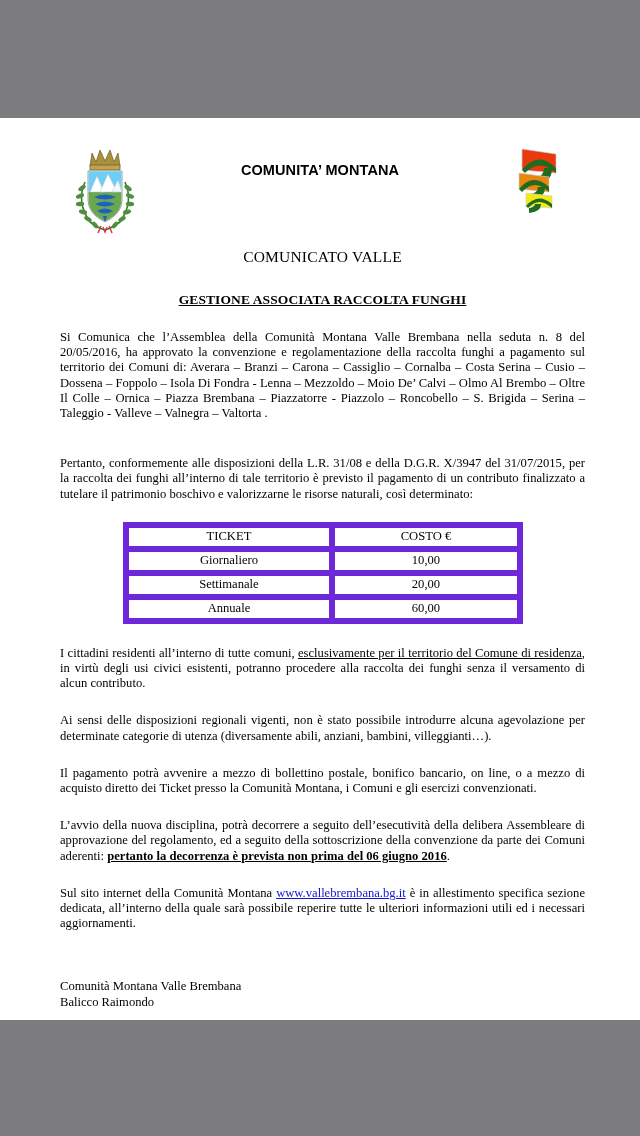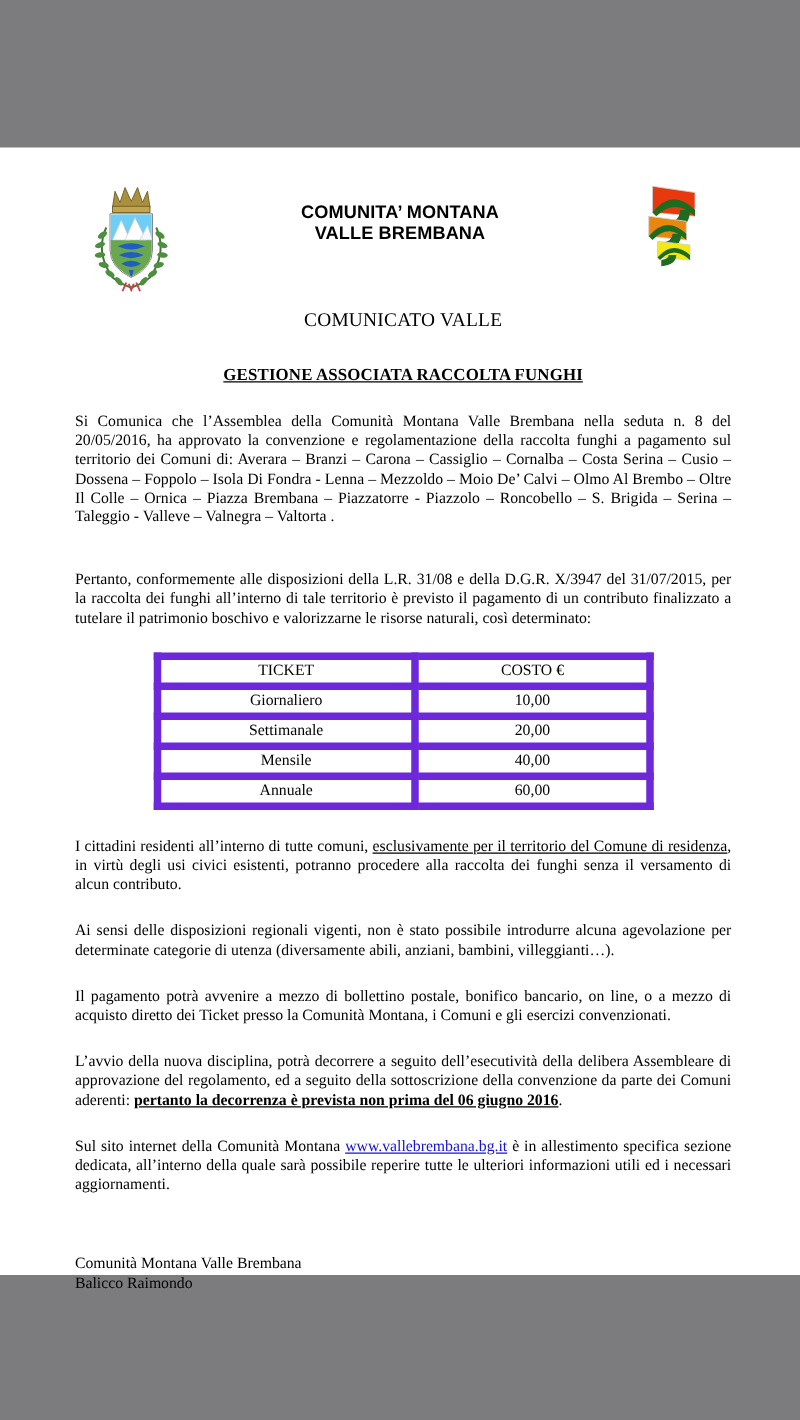--- a/index.html
+++ b/index.html
@@ -220,21 +220,20 @@
           <path d="M11,43 Q25,26 41,41 L41,46 Q27,32 14,46 Z" fill="#1f6b1f"></path>
           <path d="M37,41 Q37,53 22,55 L22,48 Q30,47 30,41 Z" fill="#1f6b1f"></path>
 
           <polygon points="18,47 44,50 44,62 18,60" fill="#f2ea12" stroke="#d0d0d0" stroke-width="0.7"></polygon>
           <path d="M18,60 Q30,46 44,58 L44,62 Q31,50 20,62 Z" fill="#1f6b1f"></path>
           <path d="M33,58 Q33,66 21,67 L21,62 Q27,61 27,58 Z" fill="#1f6b1f"></path>
         </svg>
 
         <div class="org-title">
           <div>COMUNITA’ MONTANA</div>
-          <div>VALLE BREMBANA</div>
         </div>
       </div>
 
       <div class="content">
 
         <div class="press-title">COMUNICATO VALLE</div>
 
         <div class="subject-title">GESTIONE ASSOCIATA RACCOLTA FUNGHI</div>
 
         <p class="para">Si Comunica che l’Assemblea della Comunità Montana Valle Brembana nella seduta n. 8 del 20/05/2016, ha approvato la convenzione e regolamentazione della raccolta funghi a pagamento sul territorio dei Comuni di: Averara – Branzi – Carona – Cassiglio – Cornalba – Costa Serina – Cusio – Dossena – Foppolo – Isola Di Fondra - Lenna – Mezzoldo – Moio De’ Calvi – Olmo Al Brembo – Oltre Il Colle – Ornica – Piazza Brembana – Piazzatorre -  Piazzolo – Roncobello – S. Brigida – Serina – Taleggio - Valleve – Valnegra – Valtorta .</p>
@@ -254,24 +253,20 @@
             <tbody>
               <tr>
                 <td>Giornaliero</td>
                 <td>10,00</td>
               </tr>
               <tr>
                 <td>Settimanale</td>
                 <td>20,00</td>
               </tr>
               <tr>
-                <td>Mensile</td>
-                <td>40,00</td>
-              </tr>
-              <tr>
                 <td>Annuale</td>
                 <td>60,00</td>
               </tr>
             </tbody>
           </table>
         </div>
 
         <p class="para"><span>I cittadini residenti all’interno di tutte comuni, </span><span class="u">esclusivamente per il territorio del Comune di residenza</span><span>, in virtù degli usi civici esistenti, potranno procedere alla raccolta dei funghi senza il versamento di alcun contributo.</span></p>
 
         <div class="gap-xs"></div>

